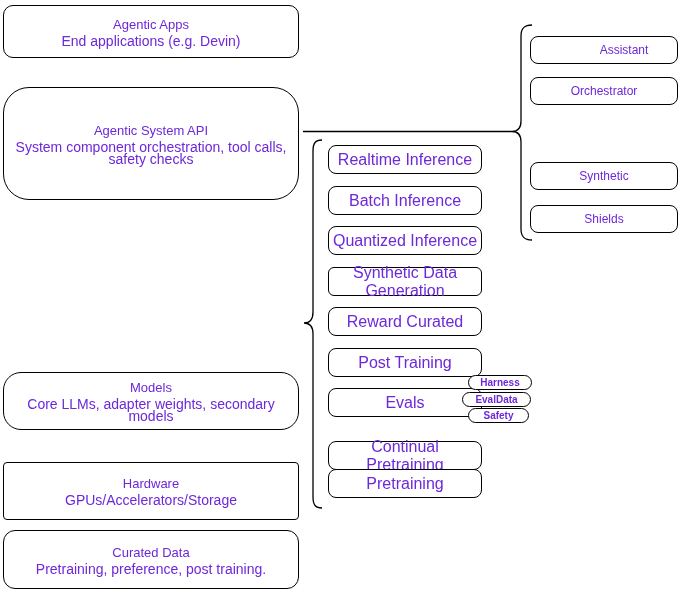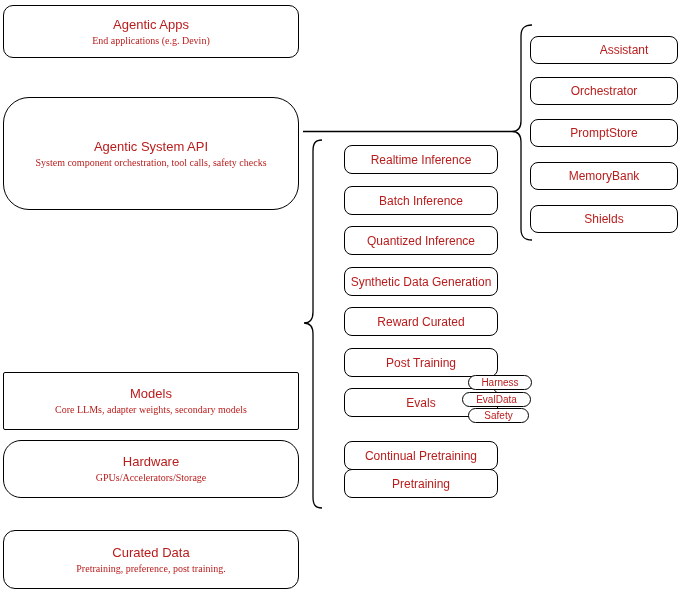--- a/index.html
+++ b/index.html
@@ -1,56 +1,56 @@
 <!DOCTYPE html>
 <html><head>
 <meta charset="utf-8">
 <style>
   html,body { margin:0; padding:0; background:#ffffff; }
   .canvas {
     position:relative; width:680px; height:591px; background:#ffffff;
-    font-family:"Liberation Sans", sans-serif; color:#b91c1c; overflow:hidden;
+    font-family:"Liberation Sans", sans-serif; color:#6d28d9; overflow:hidden;
   }
   svg.overlay { position:absolute; left:0; top:0; z-index:1; pointer-events:none; }
 
   .node {
     position:absolute; background:#fff; border:1px solid #000; box-sizing:border-box;
     display:flex; flex-direction:column; align-items:center; justify-content:center;
     text-align:center; z-index:2;
   }
   .node .title    { font-size:13px; line-height:15px; }
-  .node .subtitle { font-size:10px; line-height:12px; margin-top:3px;font-family:Liberation Serif, serif; }
+  .node .subtitle { font-size:14px; line-height:12px; margin-top:3px; }
 
   
   .stack-node { left:3px; width:296px; }
   #n1 { top:5px;   height:53px;  border-radius:10px; }
-  #n2 { top:97px;  height:113px; border-radius:26px; }
+  #n2 { top:87px;  height:113px; border-radius:26px; }
   #n3 { top:223px; height:122px; border-radius:26px; }
-  #n4 { top:372px; height:58px;  border-radius:2px; }
-  #n5 { top:440px; height:58px;  border-radius:18px; }
+  #n4 { top:372px; height:58px;  border-radius:18px; }
+  #n5 { top:462px; height:58px;  border-radius:4px; }
   #n6 { top:530px; height:59px;  border-radius:12px; }
 
   
-  .mid-node { left:344px; width:154px; height:29px; border-radius:8px;
-              border-width:1.2px; font-size:12px; padding:7px 2px; }
+  .mid-node { left:328px; width:154px; height:29px; border-radius:8px;
+              border-width:1.2px; font-size:16px; padding:7px 2px; }
   #m1 { top:145px; } #m2 { top:186px; } #m3 { top:226px; }
-  #m4 { top:267px; } #m5 { top:307px; } #m6 { top:348px; }
+  #m4 { top:267px;border-radius:6px; } #m5 { top:307px; } #m6 { top:348px; }
   #m7 { top:388px; } #m8 { top:429px;margin-top:12px; } #m9 { top:469px;text-align:center; }
 
   
   .right-node { left:530px; width:148px; height:28px; border-radius:8px;
                 border-width:1.5px; font-size:12px; }
   #r1 { top:36px;padding-left:40px; } #r2 { top:77px; } #r3 { top:119px; }
   #r4 { top:162px; } #r5 { top:205px; }
 
   
   .tag {
     position:absolute; background:#fff; border:1px solid #000; box-sizing:border-box;
     border-radius:8px; font-size:10px; line-height:10px; z-index:3;
-    display:flex; align-items:center; justify-content:center; text-align:center;
+    display:flex; align-items:center; justify-content:center; text-align:center;font-weight:bold;
   }
   #p1 { left:468px; top:375px; width:64px; height:15px; }
   #p2 { left:462px; top:392px; width:69px; height:15px; }
   #p3 { left:468px; top:408px; width:61px; height:15px; }
 </style>
 </head>
 <body>
 
 <div class="canvas">
 
@@ -92,17 +92,16 @@
   <div class="node mid-node" id="m7">Evals</div>
   <div class="node mid-node" id="m8">Continual Pretraining</div>
   <div class="node mid-node" id="m9">Pretraining</div>
 
   <div class="tag" id="p1">Harness</div>
   <div class="tag" id="p2">EvalData</div>
   <div class="tag" id="p3">Safety</div>
 
   <div class="node right-node" id="r1">Assistant</div>
   <div class="node right-node" id="r2">Orchestrator</div>
-  <div class="node right-node" id="r3">PromptStore</div>
-  <div class="node right-node" id="r4">MemoryBank</div>
+  <div class="node right-node" id="r4">Synthetic</div>
   <div class="node right-node" id="r5">Shields</div>
 
 </div>
 
 </body></html>

